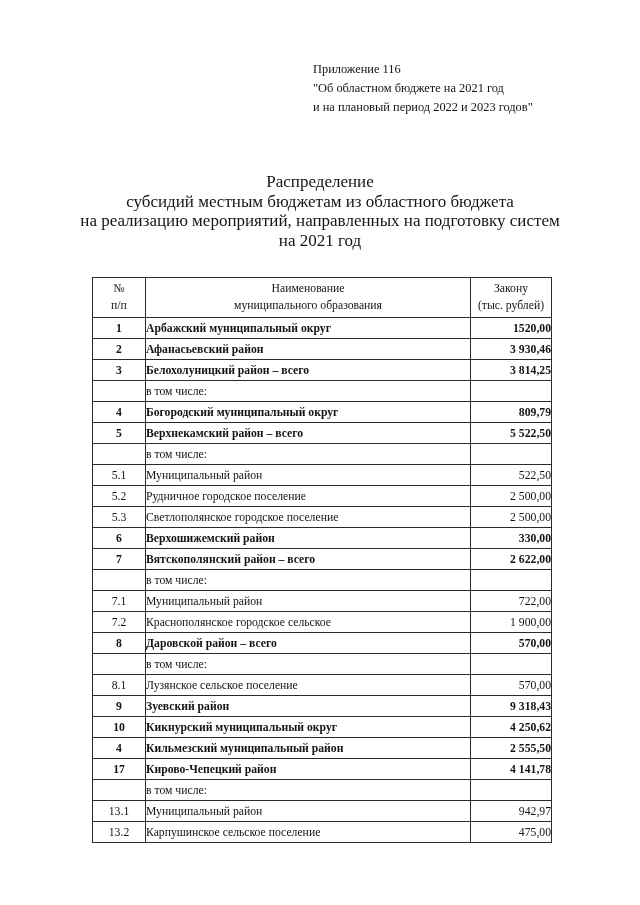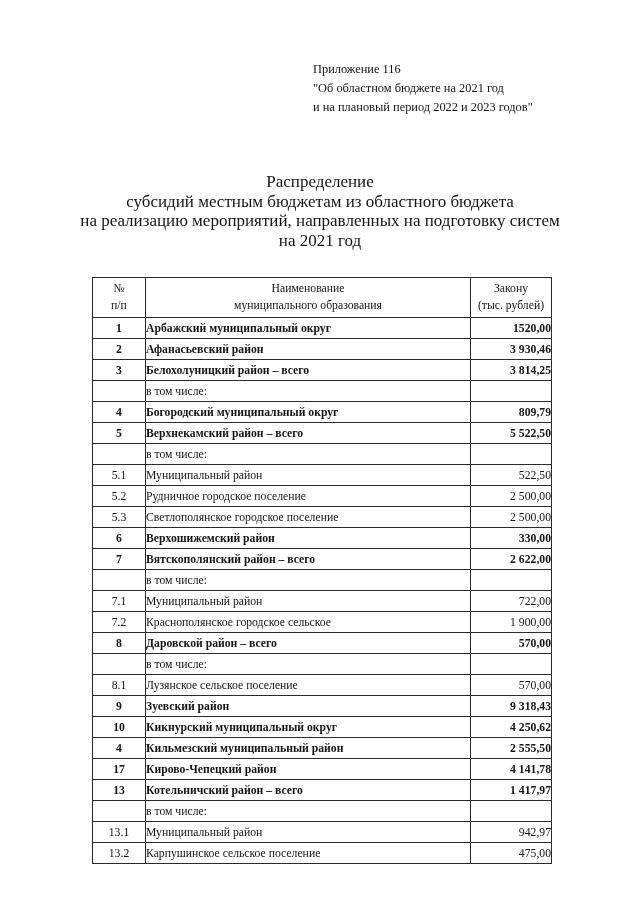--- a/index.html
+++ b/index.html
@@ -244,25 +244,20 @@
       <tr class="main">
         <td class="cell-num">4</td>
         <td class="cell-name">Кильмезский муниципальный район</td>
         <td class="cell-sum">2 555,50</td>
       </tr>
       <tr class="main">
         <td class="cell-num">17</td>
         <td class="cell-name">Кирово-Чепецкий район</td>
         <td class="cell-sum">4 141,78</td>
       </tr>
-      <tr class="main">
-        <td class="cell-num">13</td>
-        <td class="cell-name">Котельничский район – всего</td>
-        <td class="cell-sum">1 417,97</td>
-      </tr>
       <tr class="note">
         <td class="cell-num"></td>
         <td class="cell-name">в том числе:</td>
         <td class="cell-sum"></td>
       </tr>
       <tr class="sub">
         <td class="cell-num">13.1</td>
         <td class="cell-name">Муниципальный район</td>
         <td class="cell-sum">942,97</td>
       </tr>

